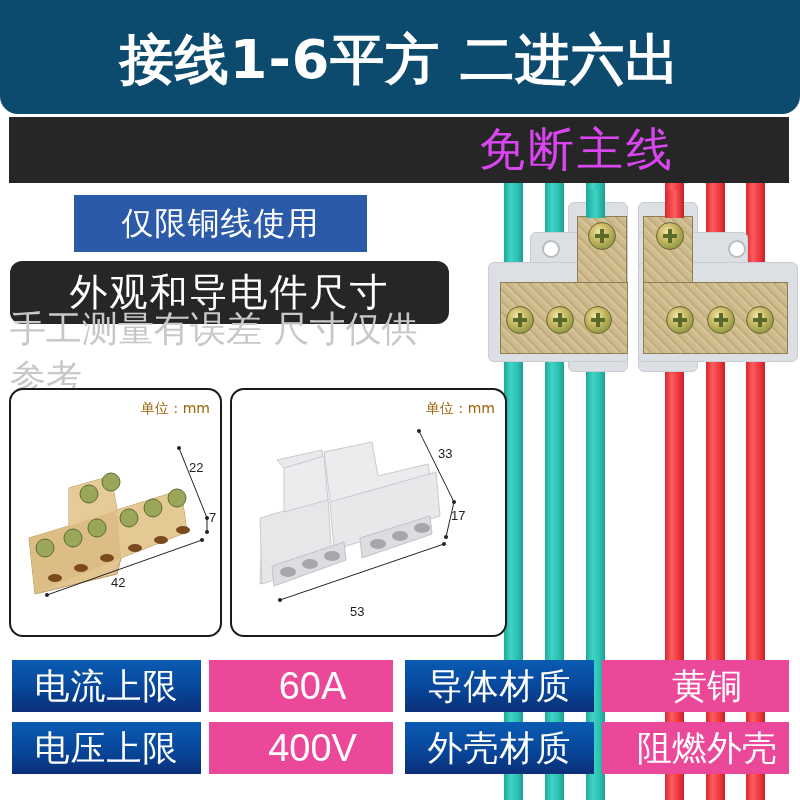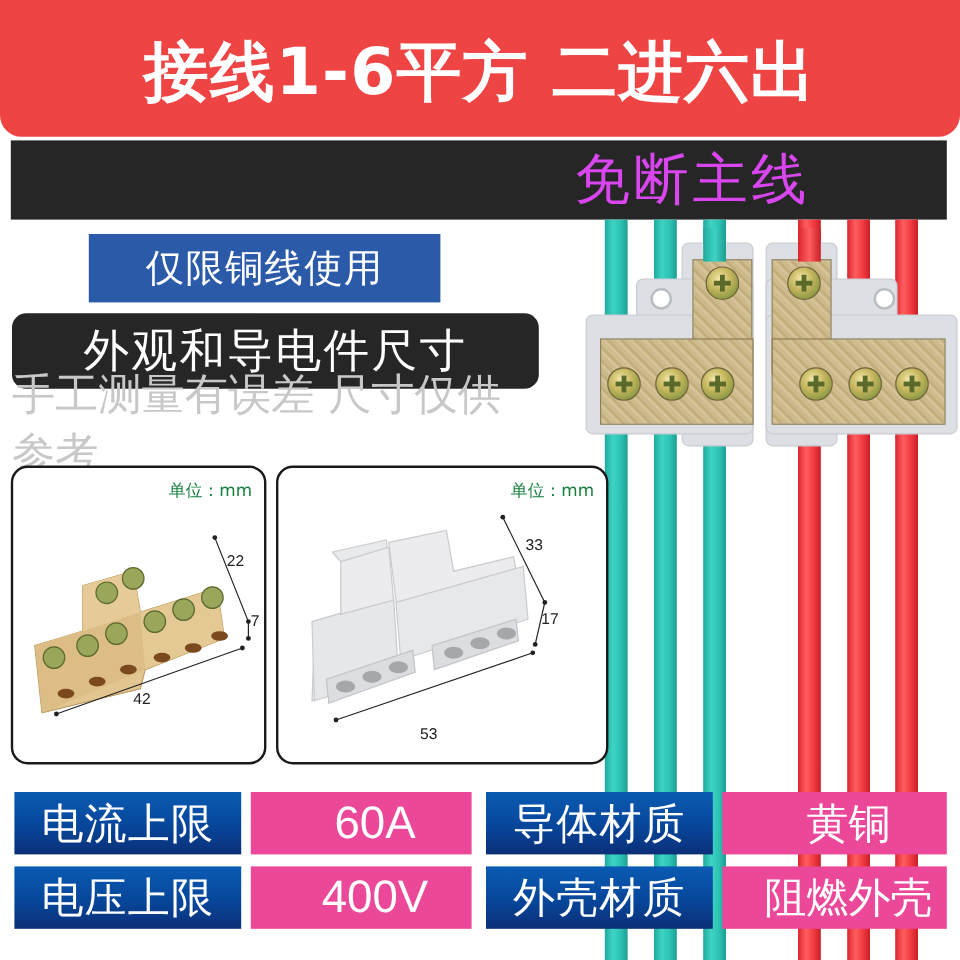--- a/index.html
+++ b/index.html
@@ -1,21 +1,21 @@
 <!DOCTYPE html>
 <html><head>
 <meta charset="utf-8">
 <style>
   * { box-sizing: border-box; margin: 0; padding: 0; }
   html, body { width: 800px; height: 800px; background: #ffffff; overflow: hidden; }
   body { position: relative; font-family: "DejaVu Sans", "Liberation Sans", sans-serif; }
 
   .header {
     position: absolute; left: 0; top: 0; width: 800px; height: 114px;
-    background: #ef4444; border-radius: 0 0 18px 18px;
+    background: #0c4a6e; border-radius: 0 0 18px 18px;
     display: flex; align-items: center; justify-content: center;
     color: #fff; font-size: 54px; font-weight: bold; letter-spacing: 1px;
     padding-top: 6px;
   }
 
   .model-band {
     position: absolute; left: 9px; top: 117px; width: 780px; height: 66px;
     background: #262626; overflow: hidden;
   }
   .model-red {
@@ -78,21 +78,21 @@
     background: #fff; border: 2px solid #b9bcc1;
   }
 
   
   .card {
     position: absolute; border: 2px solid #1a1a1a; border-radius: 14px; background: #fff;
   }
   .card1 { left: 9px; top: 388px; width: 213px; height: 249px; }
   .card2 { left: 230px; top: 388px; width: 277px; height: 249px; }
   .unit {
-    position: absolute; top: 10px; right: 10px; font-size: 14px; color: #15803d;
+    position: absolute; top: 10px; right: 10px; font-size: 14px; color: #a16207;
   }
   .dim-label { position: absolute; font-size: 13px; color: #222; font-family: "Liberation Sans", sans-serif; }
   .card svg { position: absolute; left: 0; top: 0; }
 
   
   .spec {
     position: absolute; height: 52px; display: flex; align-items: center; justify-content: center;
     color: #fff; font-size: 35px;
   }
   .spec.label { background: linear-gradient(180deg,#0a5bb3 0%,#07469a 55%,#0b2f78 100%); letter-spacing: 1px; }

